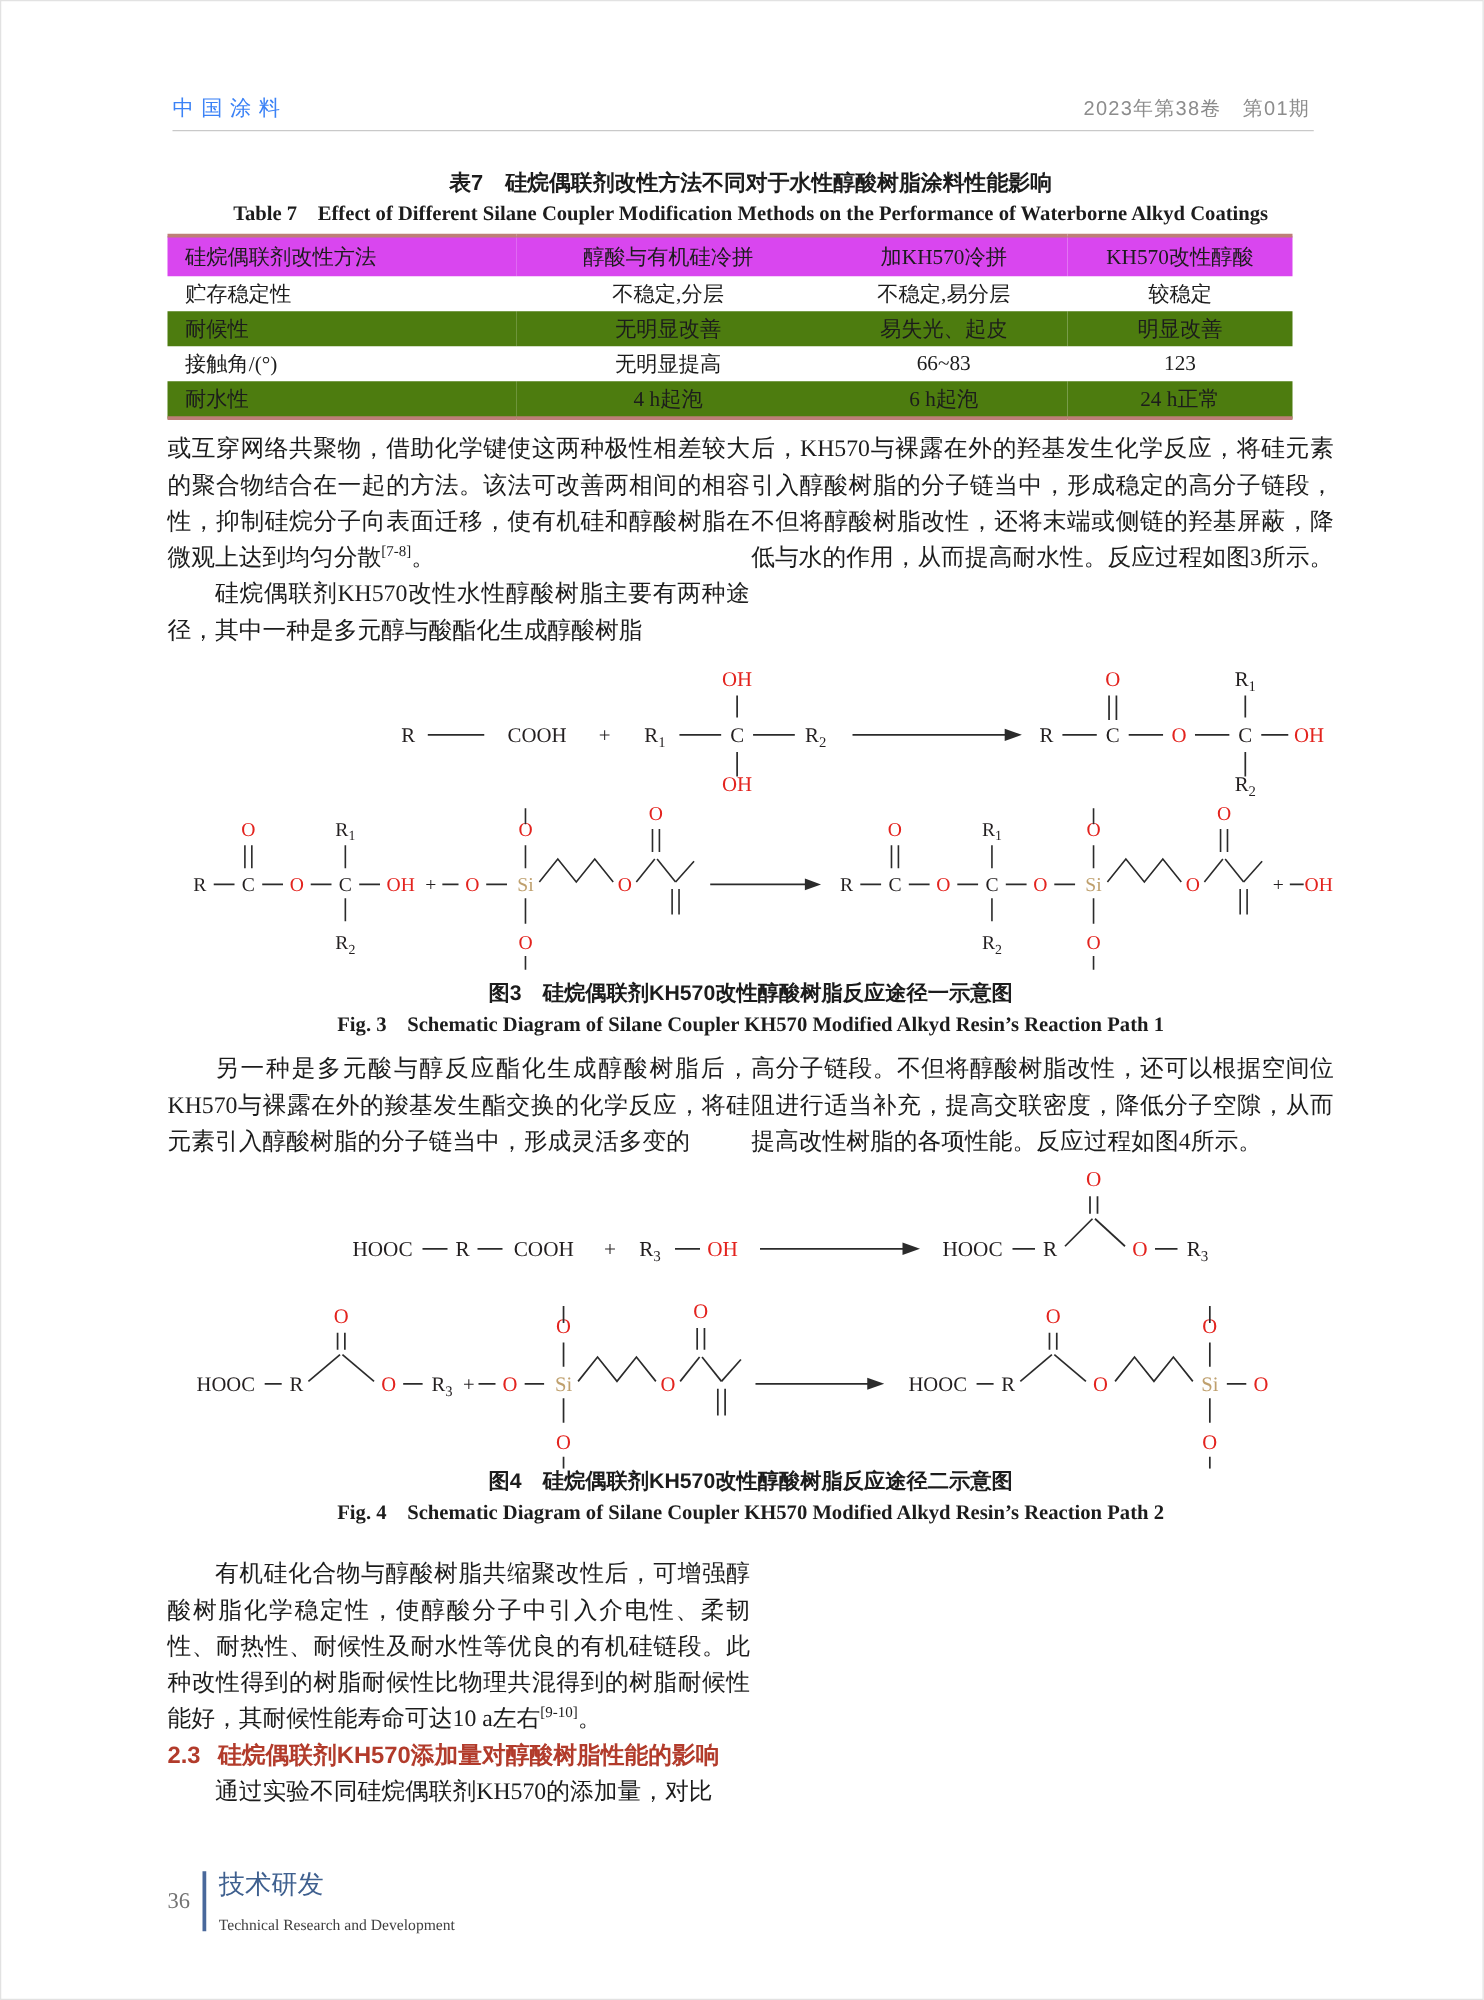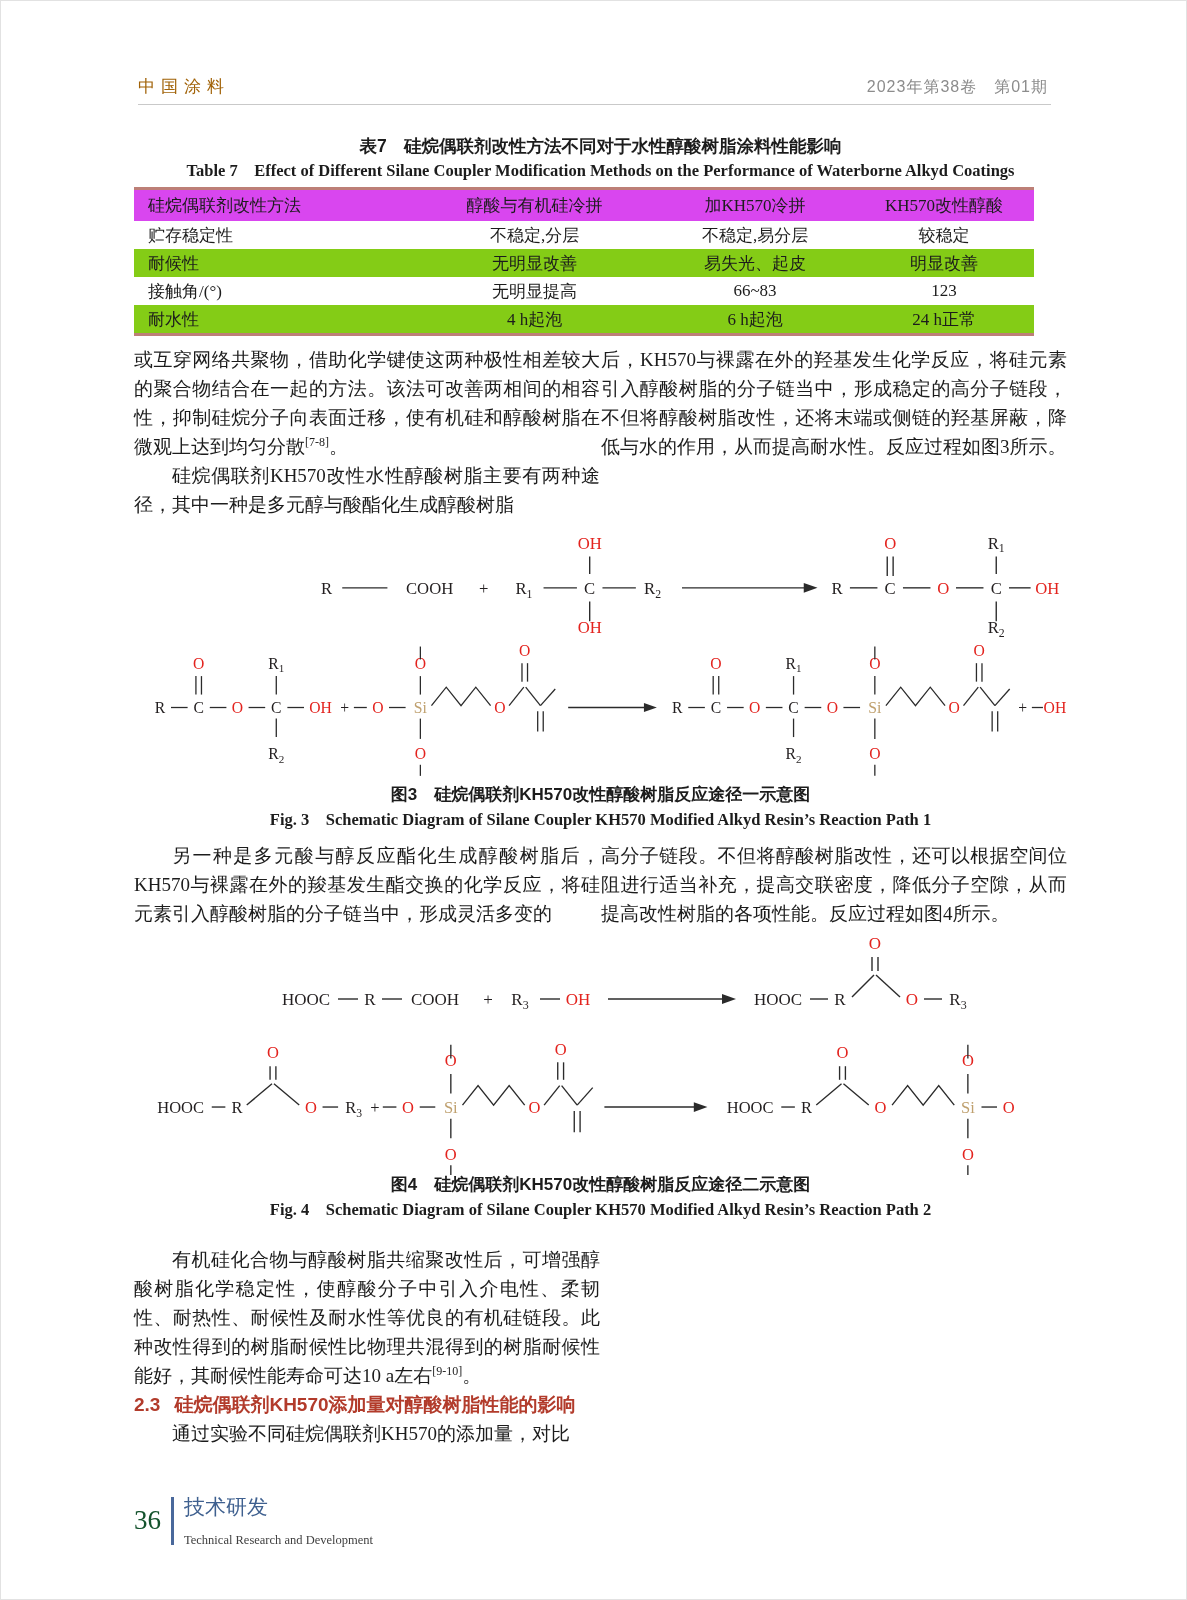--- a/index.html
+++ b/index.html
@@ -1,54 +1,54 @@
 <!DOCTYPE html>
 <html><head>
 <meta charset="utf-8">
 <style>
   html,body{margin:0;padding:0;background:#d8d8d8;}
   .page{position:relative;width:1187px;height:1600px;background:#ffffff;margin:0 auto;
         font-family:"Liberation Serif","DejaVu Serif",serif;color:#1c1c1c;overflow:hidden;
         border:1px solid #e2e2e2;box-sizing:border-box;}
   .abs{position:absolute;}
   
-  .journal{left:137px;top:74px;font-size:17px;color:#a16207;letter-spacing:6px;
+  .journal{left:137px;top:74px;font-size:17px;color:#3b82f6;letter-spacing:6px;
            font-family:"Liberation Sans","DejaVu Sans",sans-serif;}
   .issue{right:138px;top:76px;font-size:16px;color:#8c8c8c;
          font-family:"Liberation Sans","DejaVu Sans",sans-serif;letter-spacing:1px;}
   .hrule{left:137px;top:103px;width:913px;height:1px;background:#c9c9c9;}
   
   .center{left:133px;width:933px;text-align:center;}
   .t-zh{top:133px;font-size:17.5px;font-weight:bold;
         font-family:"Liberation Sans","DejaVu Sans",sans-serif;}
   .t-en{top:159px;font-size:16.5px;font-weight:bold;}
   
   table.perf{left:133px;top:186px;width:900px;border-collapse:collapse;table-layout:fixed;
              border-top:3px solid #bd7f77;border-bottom:3px solid #bd7f77;font-size:17px;}
   table.perf td{height:28px;text-align:center;padding:0;}
   table.perf tr.hd td{background:#d946ef;height:31px;}
-  table.perf tr.pink td{background:#84cc16;}
+  table.perf tr.pink td{background:#4d7c0f;}
   table.perf td.c1{text-align:left;padding-left:14px;}
   
   .col{width:466px;font-size:19px;line-height:29px;text-align:justify;}
   .col p{margin:0;}
   .col p.ind{text-indent:2em;}
   sup{font-size:12px;line-height:0;}
   .h23{color:#b23b2b;font-weight:bold;font-family:"Liberation Sans","DejaVu Sans",sans-serif;
        font-size:19px;}
   .h23 .num{margin-right:14px;}
   
   .figwrap{left:133px;width:933px;}
   .chem{display:block;width:933px;}
   .chem text{font-family:"Liberation Serif","DejaVu Serif",serif;font-size:17px;}
   .cap-zh{font-size:17px;font-weight:bold;font-family:Liberation Sans, sans-serif;}
   .cap-en{font-size:16.5px;font-weight:bold;}
   
   .footer{left:133px;top:1492px;display:flex;align-items:center;}
-  .pagenum{font-size:27px;color:#14532d;margin-right:10px;}
+  .pagenum{font-size:18px;color:#737373;margin-right:10px;}
   .vbar{width:3px;height:48px;background:#49689b;margin-right:10px;}
   .sec-zh{font-size:21px;font-weight:normal;color:#3f608f;
           font-family:"Liberation Sans","DejaVu Sans",sans-serif;}
   .sec-en{font-size:12.5px;color:#404040;margin-top:12px;}
 </style>
 </head>
 <body>
 
 <div class="page">
 

